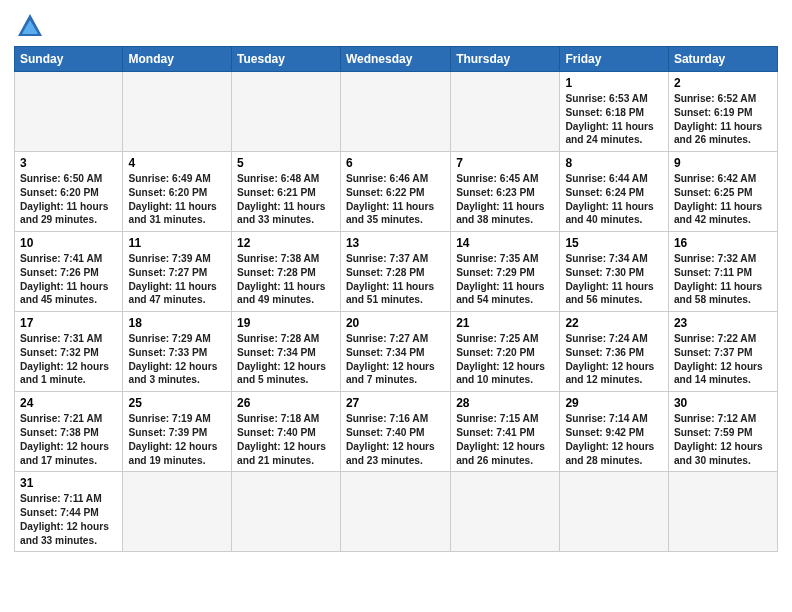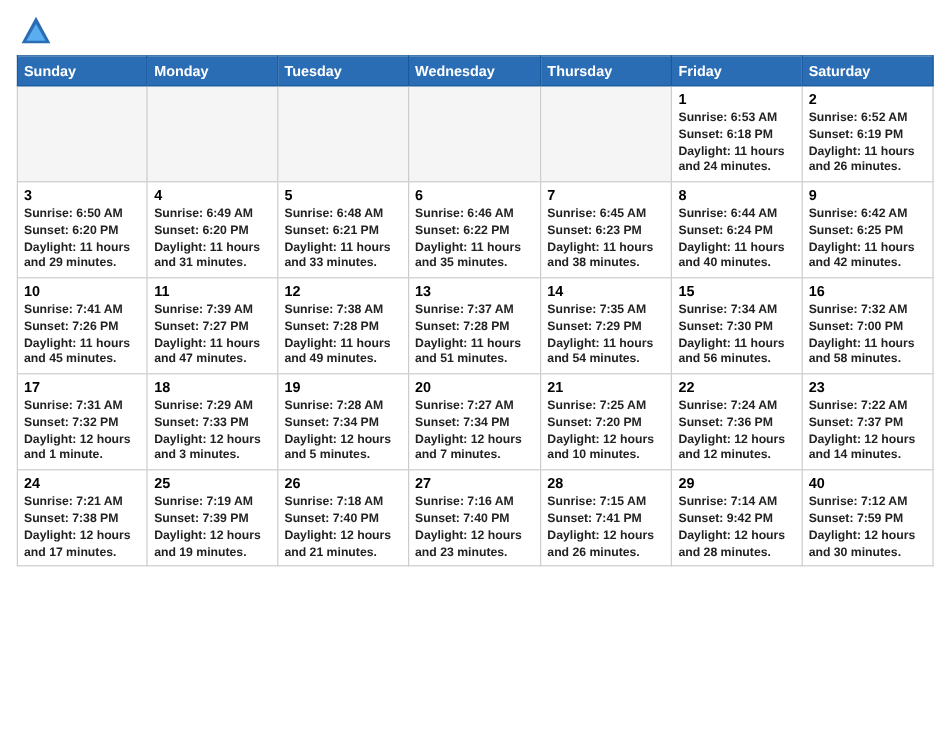--- a/index.html
+++ b/index.html
@@ -233,21 +233,21 @@
           <td>
             <span class="day-num">15</span>
             <div class="day-info">Sunrise: 7:34 AM
 Sunset: 7:30 PM
 Daylight: 11 hours
 and 56 minutes.</div>
           </td>
           <td>
             <span class="day-num">16</span>
             <div class="day-info">Sunrise: 7:32 AM
-Sunset: 7:00 PM
+Sunset: 7:11 PM
 Daylight: 11 hours
 and 58 minutes.</div>
           </td>
         </tr>
         <tr>
           <td>
             <span class="day-num">17</span>
             <div class="day-info">Sunrise: 7:31 AM
 Sunset: 7:32 PM
 Daylight: 12 hours
@@ -333,22 +333,37 @@
 and 26 minutes.</div>
           </td>
           <td>
             <span class="day-num">29</span>
             <div class="day-info">Sunrise: 7:14 AM
 Sunset: 9:42 PM
 Daylight: 12 hours
 and 28 minutes.</div>
           </td>
           <td>
-            <span class="day-num">40</span>
+            <span class="day-num">30</span>
             <div class="day-info">Sunrise: 7:12 AM
 Sunset: 7:59 PM
 Daylight: 12 hours
 and 30 minutes.</div>
           </td>
+        </tr>
+        <tr class="last-row">
+          <td>
+            <span class="day-num">31</span>
+            <div class="day-info">Sunrise: 7:11 AM
+Sunset: 7:44 PM
+Daylight: 12 hours
+and 33 minutes.</div>
+          </td>
+          <td class="empty"></td>
+          <td class="empty"></td>
+          <td class="empty"></td>
+          <td class="empty"></td>
+          <td class="empty"></td>
+          <td class="empty"></td>
         </tr>
       </tbody>
   </table>
 </div>
 
 </body></html>

